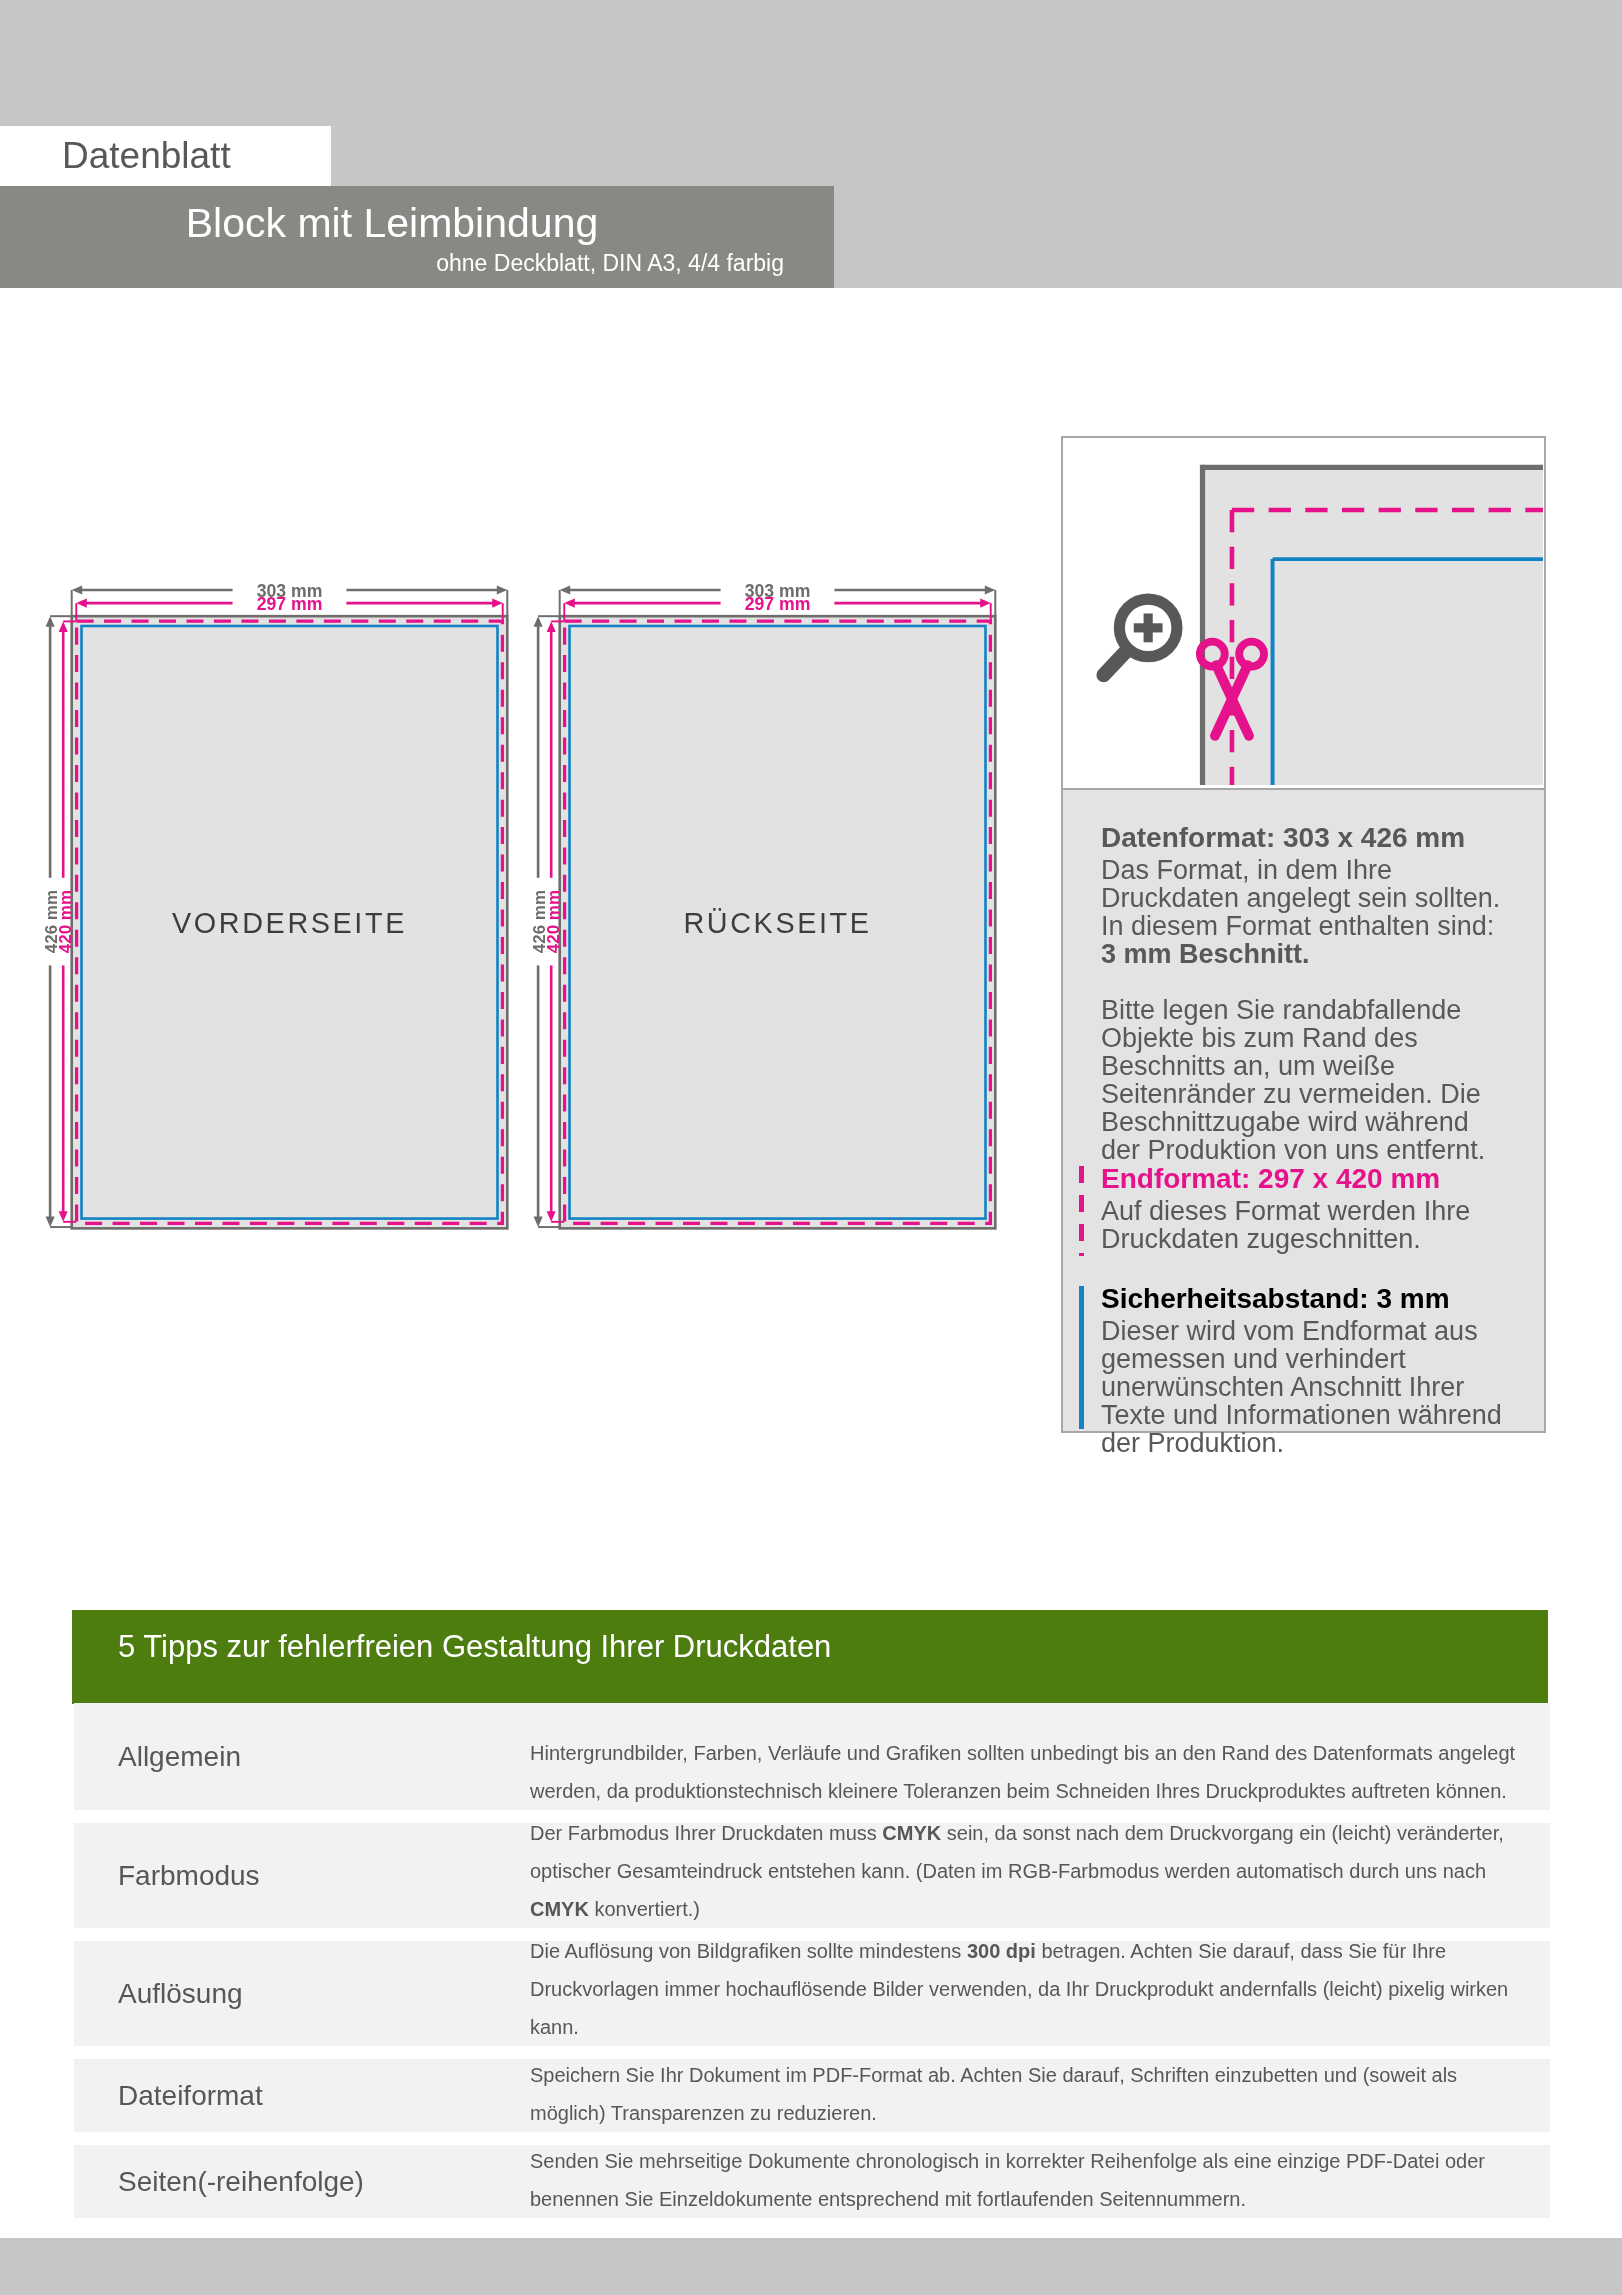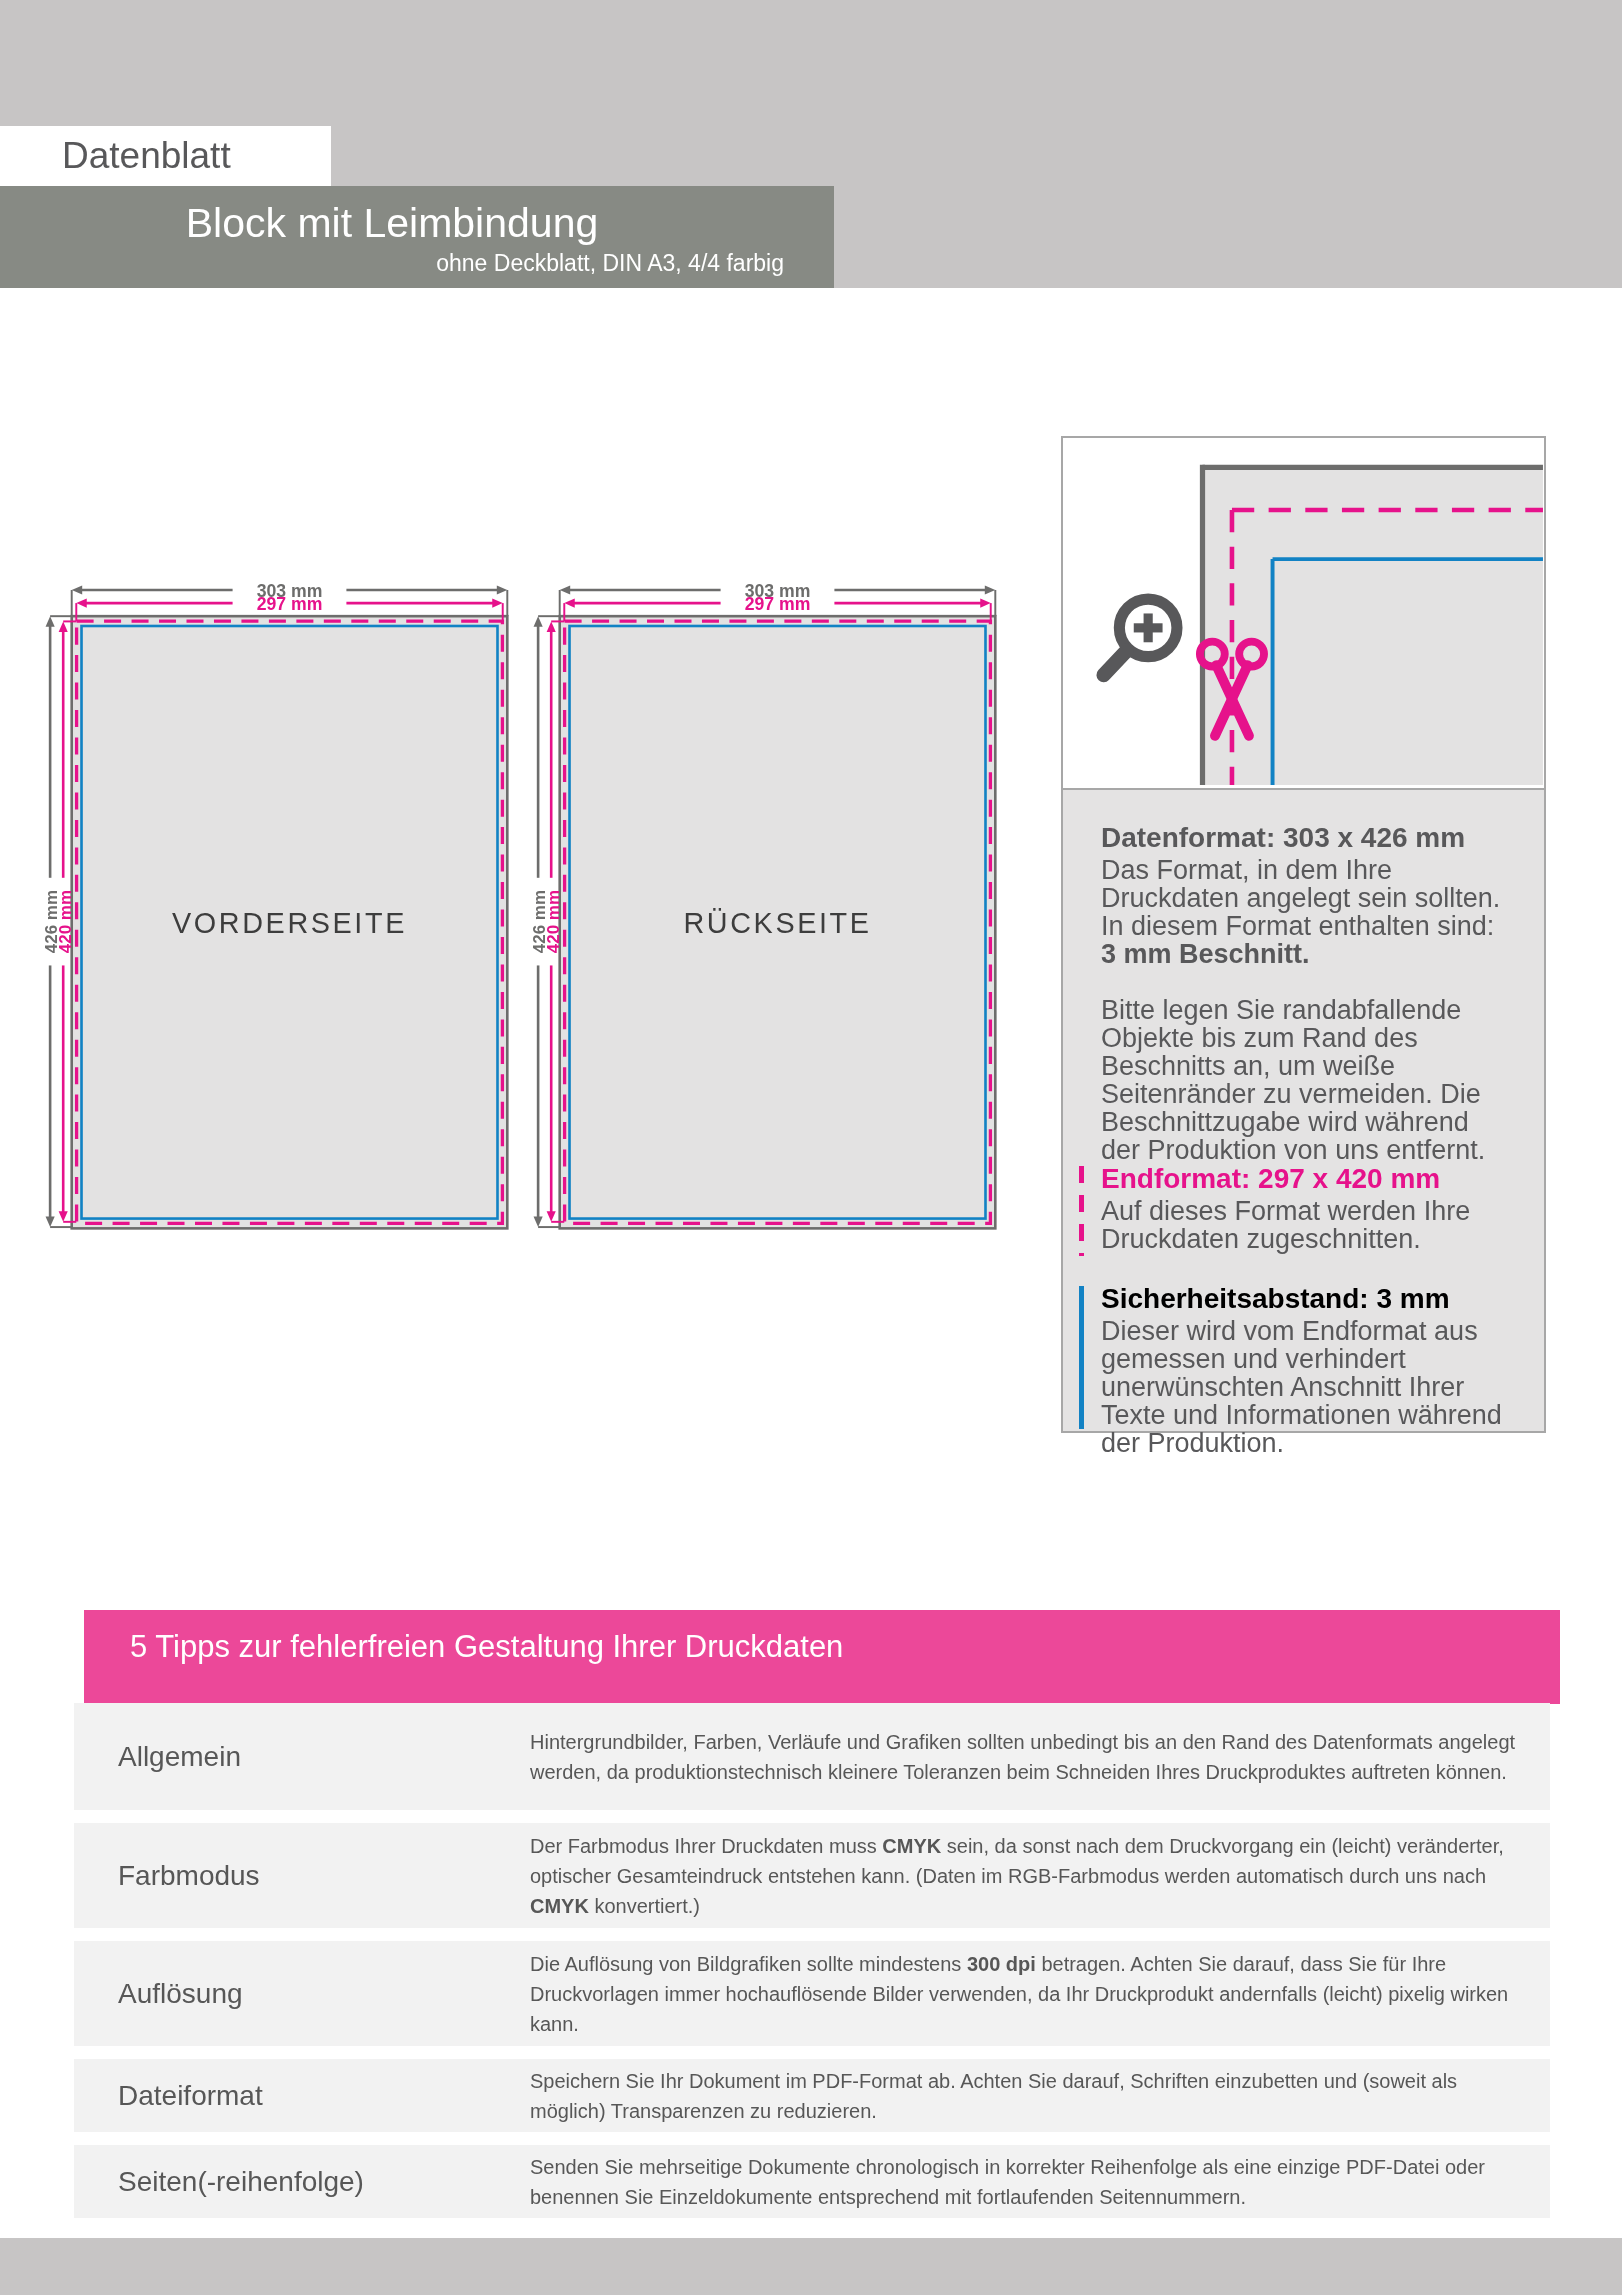--- a/index.html
+++ b/index.html
@@ -37,27 +37,27 @@
   .info-text p{margin:0;font-size:27px;line-height:28px;}
   .spacer{height:28px;}
   .accent-section{position:relative;}
   .accent-section.endformat::before{content:"";position:absolute;left:-22px;top:2.6px;width:4.6px;height:90px;
      background:repeating-linear-gradient(to bottom,#e6128b 0,#e6128b 17px,transparent 17px,transparent 29px);}
   .accent-section.sicherheit{margin-top:31px;}
   .accent-section.sicherheit::before{content:"";position:absolute;left:-22px;top:2.6px;width:4.6px;height:143px;
      background:#1282c4;}
 
   
-  .tips-bar{position:absolute;left:84px;top:1610px;width:1476px;height:94px;background:#ec4899;}
+  .tips-bar{position:absolute;left:72px;top:1610px;width:1476px;height:94px;background:#4d7c0f;}
   .tips-bar span{display:block;padding-left:46px;line-height:74px;font-size:31px;color:#ffffff;}
   .tip-row{position:absolute;left:74px;width:1476px;background:#f2f2f2;}
   .tip-row .label{position:absolute;left:44px;top:0;bottom:0;display:flex;align-items:center;
                   font-size:28px;color:#575757;text-align:center;}
-  .tip-row .desc{position:absolute;left:456px;top:0;bottom:0;width:995px;display:flex;align-items:center;
-                 font-size:20px;line-height:30px;color:#575757;}
+  .tip-row .desc{position:absolute;left:456px;top:0;bottom:0;width:995px;display:flex;align-items:flex-end;
+                 font-size:20px;line-height:38px;color:#575757;}
   .row-1{top:1703px;height:107px;}
   .row-2{top:1823px;height:105px;}
   .row-3{top:1941px;height:105px;}
   .row-4{top:2059px;height:73px;}
   .row-5{top:2145px;height:73px;}
 
   .footer-bar{position:absolute;left:0;top:2238px;width:1623px;height:58px;background:#c7c5c5;}
 </style>
 </head>
 <body>

